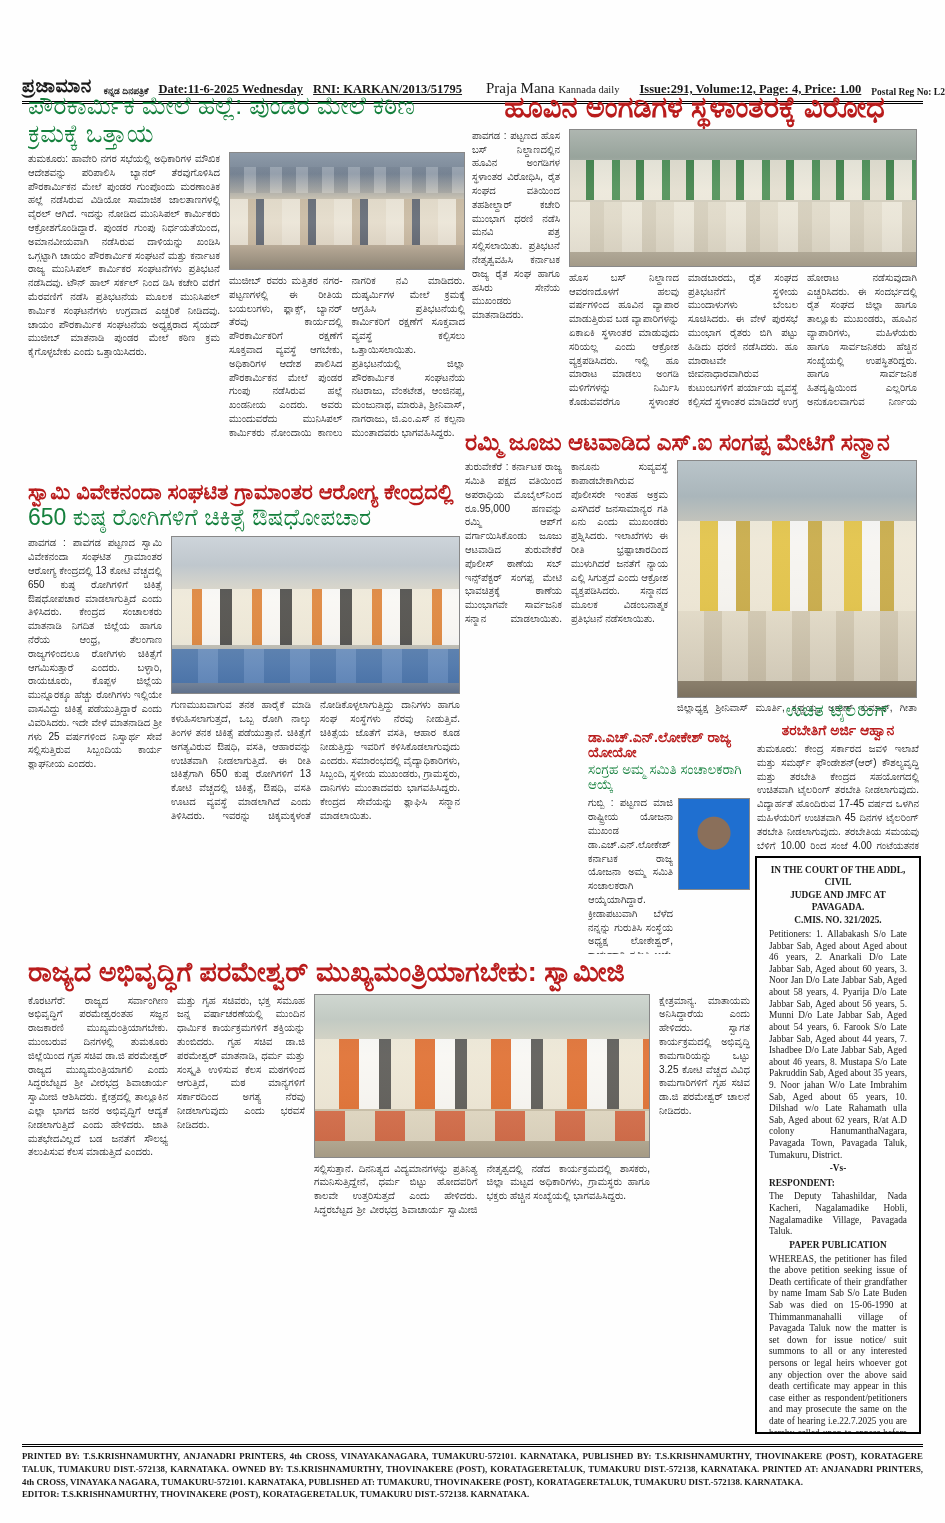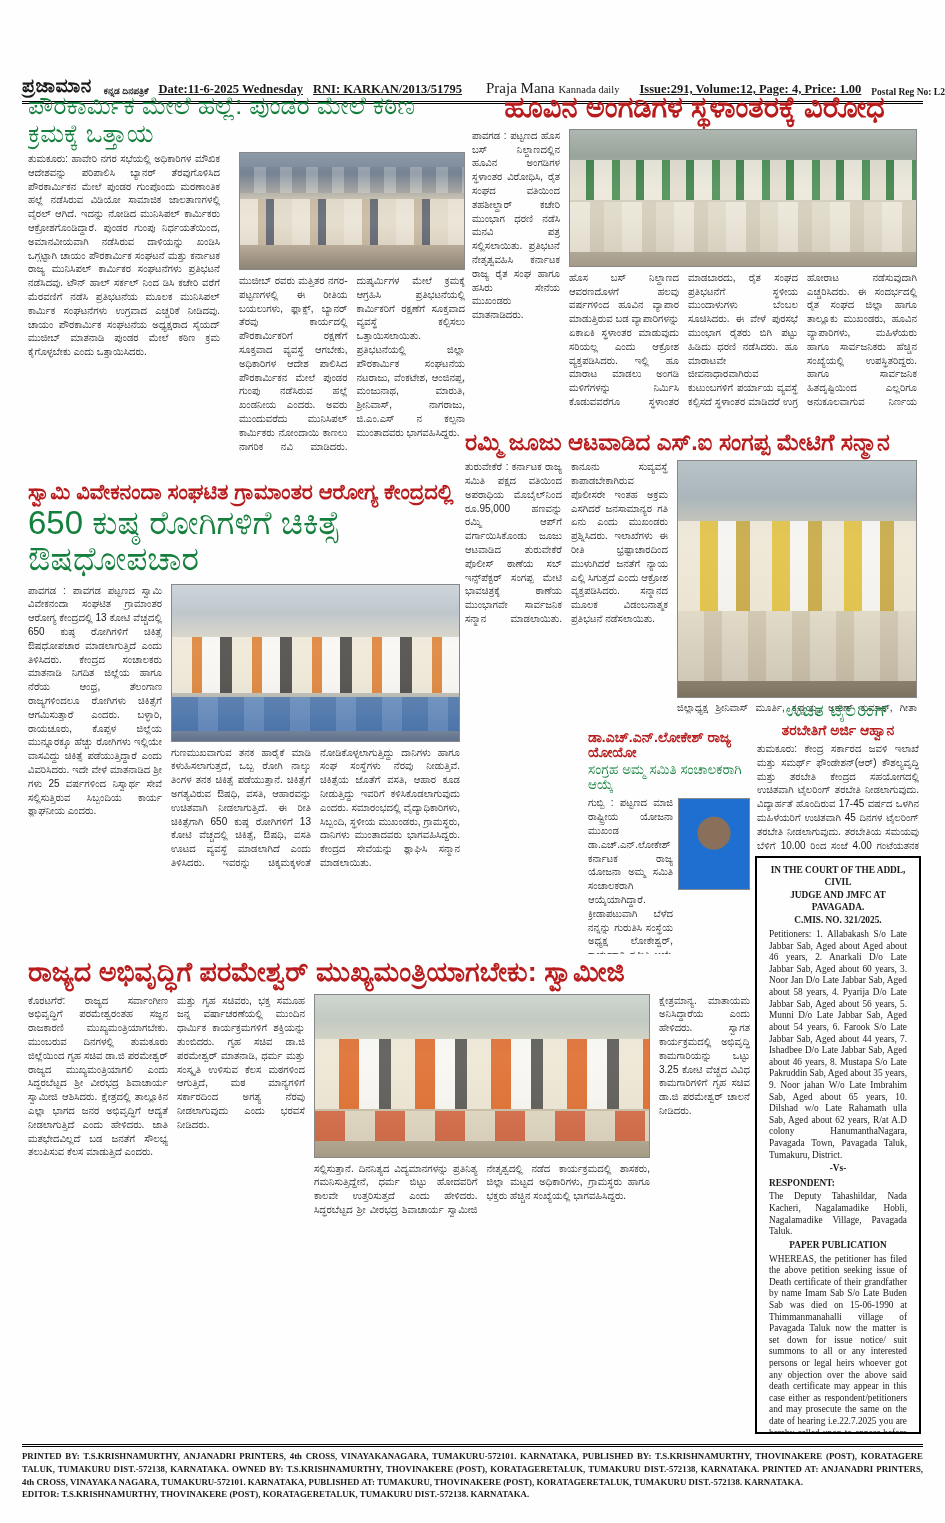--- a/index.html
+++ b/index.html
@@ -48,21 +48,21 @@
       <span>Praja Mana</span>
       <small>Kannada daily</small>
     </span>
     <span class="mh-item" style="margin-left:10px;">Issue:291, Volume:12, Page: 4, Price: 1.00</span>
     <span class="mh-postal">Postal Reg No: L2/RNP-1244/TMR/2023-25</span>
 
   </div>
 
   <div class="art" style="left:28px;top:92px;width:437px;height:378px;">
     <div class="hl-blk" style="font-size:25px;margin-bottom:5px;">ಪೌರಕಾರ್ಮಿಕ ಮೇಲೆ ಹಲ್ಲೆ: ಪುಂಡರ ಮೇಲೆ ಕಠಿಣ ಕ್ರಮಕ್ಕೆ ಒತ್ತಾಯ</div>
-    <div style="display:grid;grid-template-columns:192px 1fr;gap:19px;">
+    <div style="display:grid;grid-template-columns:192px 1fr;gap:9px;">
       <div class="k" style="height:340px;overflow:hidden;">ತುಮಕೂರು: ಹಾವೇರಿ ನಗರ ಸಭೆಯಲ್ಲಿ ಅಧಿಕಾರಿಗಳ ಮೌಖಿಕ ಆದೇಶವನ್ನು ಪರಿಪಾಲಿಸಿ ಬ್ಯಾನರ್ ತೆರವುಗೊಳಿಸಿದ ಪೌರಕಾರ್ಮಿಕನ ಮೇಲೆ ಪುಂಡರ ಗುಂಪೊಂದು ಮರಣಾಂತಿಕ ಹಲ್ಲೆ ನಡೆಸಿರುವ ವಿಡಿಯೋ ಸಾಮಾಜಿಕ ಜಾಲತಾಣಗಳಲ್ಲಿ ವೈರಲ್ ಆಗಿದೆ. ಇದನ್ನು ನೋಡಿದ ಮುನಿಸಿಪಲ್ ಕಾರ್ಮಿಕರು ಆಕ್ರೋಶಗೊಂಡಿದ್ದಾರೆ. ಪುಂಡರ ಗುಂಪು ನಿರ್ಧಯತೆಯಿಂದ, ಅಮಾನವೀಯವಾಗಿ ನಡೆಸಿರುವ ದಾಳಿಯನ್ನು ಖಂಡಿಸಿ ಒಗ್ಗಟ್ಟಾಗಿ ಚಾಯಂ ಪೌರಕಾರ್ಮಿಕ ಸಂಘಟನೆ ಮತ್ತು ಕರ್ನಾಟಕ ರಾಜ್ಯ ಮುನಿಸಿಪಲ್ ಕಾರ್ಮಿಕರ ಸಂಘಟನೆಗಳು ಪ್ರತಿಭಟನೆ ನಡೆಸಿದವು. ಟೌನ್ ಹಾಲ್ ಸರ್ಕಲ್ ನಿಂದ ಡಿಸಿ ಕಚೇರಿ ವರೆಗೆ ಮೆರವಣಿಗೆ ನಡೆಸಿ ಪ್ರತಿಭಟನೆಯ ಮೂಲಕ ಮುನಿಸಿಪಲ್ ಕಾರ್ಮಿಕ ಸಂಘಟನೆಗಳು ಉಗ್ರವಾದ ಎಚ್ಚರಿಕೆ ನೀಡಿದವು. ಚಾಯಂ ಪೌರಕಾರ್ಮಿಕ ಸಂಘಟನೆಯ ಅಧ್ಯಕ್ಷರಾದ ಸೈಯದ್ ಮುಜೀಬ್ ಮಾತನಾಡಿ ಪುಂಡರ ಮೇಲೆ ಕಠಿಣ ಕ್ರಮ ಕೈಗೊಳ್ಳಬೇಕು ಎಂದು ಒತ್ತಾಯಿಸಿದರು.</div>
       <div>
         <div class="photo" style="width:100%;height:118px;background:
              linear-gradient(180deg,#8d9aa8 0%,#7b8898 18%,#c9c2b2 40%,#ded7c6 60%,#b7a996 80%,#8e8576 100%);">
           <div class="band" style="top:14px;height:26px;background:repeating-linear-gradient(90deg,#55607022 0 14px,#ffffff33 14px 26px);"></div>
           <div class="band" style="top:46px;height:46px;background:repeating-linear-gradient(90deg,#f1ece0 0 18px,#c8b8a0 18px 26px,#4a5568 26px 34px,#e8e0d0 34px 52px);opacity:.75;"></div>
         </div>
         <div class="k cols2" style="height:218px;overflow:hidden;margin-top:4px;">ಮುಜೀಬ್ ರವರು ಮತ್ತಿತರ ನಗರ-ಪಟ್ಟಣಗಳಲ್ಲಿ ಈ ರೀತಿಯ ಬಯಲುಗಳು, ಫ್ಲಾಕ್ಸ್, ಬ್ಯಾನರ್ ತೆರವು ಕಾರ್ಯದಲ್ಲಿ ಪೌರಕಾರ್ಮಿಕರಿಗೆ ರಕ್ಷಣೆಗೆ ಸೂಕ್ತವಾದ ವ್ಯವಸ್ಥೆ ಆಗಬೇಕು, ಅಧಿಕಾರಿಗಳ ಆದೇಶ ಪಾಲಿಸಿದ ಪೌರಕಾರ್ಮಿಕನ ಮೇಲೆ ಪುಂಡರ ಗುಂಪು ನಡೆಸಿರುವ ಹಲ್ಲೆ ಖಂಡನೀಯ ಎಂದರು. ಅವರು ಮುಂದುವರೆದು ಮುನಿಸಿಪಲ್ ಕಾರ್ಮಿಕರು ನೋಂದಾಯಿ ಕಾಣಲು ನಾಗರಿಕ ನವಿ ಮಾಡಿದರು. ದುಷ್ಕರ್ಮಿಗಳ ಮೇಲೆ ಕ್ರಮಕ್ಕೆ ಆಗ್ರಹಿಸಿ ಪ್ರತಿಭಟನೆಯಲ್ಲಿ ಕಾರ್ಮಿಕರಿಗೆ ರಕ್ಷಣೆಗೆ ಸೂಕ್ತವಾದ ವ್ಯವಸ್ಥೆ ಕಲ್ಪಿಸಲು ಒತ್ತಾಯಿಸಲಾಯಿತು. ಪ್ರತಿಭಟನೆಯಲ್ಲಿ ಜಿಲ್ಲಾ ಪೌರಕಾರ್ಮಿಕ ಸಂಘಟನೆಯ ನಟರಾಜು, ವೆಂಕಟೇಶ, ಆಂಜಿನಪ್ಪ, ಮಂಜುನಾಥ, ಮಾರುತಿ, ಶ್ರೀನಿವಾಸ್, ನಾಗರಾಜು, ಜಿ.ಎಂ.ಎಸ್ ನ ಕಲ್ಪನಾ ಮುಂತಾದವರು ಭಾಗವಹಿಸಿದ್ದರು.</div>
       </div>
     </div>
@@ -93,21 +93,21 @@
           <div class="band" style="top:60px;height:90px;background:repeating-linear-gradient(90deg,#f5efdf 0 22px,#e8c53a 22px 40px,#ffffff 40px 58px,#caa93a 58px 72px);opacity:.8;"></div>
           <div class="band" style="top:150px;height:70px;background:repeating-linear-gradient(90deg,#efe9d8 0 26px,#d9d0ba 26px 44px);opacity:.7;"></div>
         </div>
         <div class="k" style="height:14px;overflow:hidden;margin-top:3px;">ಜಿಲ್ಲಾಧ್ಯಕ್ಷ ಶ್ರೀನಿವಾಸ್ ಮೂರ್ತಿ, ಕೃಷ್ಣಯ್ಯ, ಅರುಣ್ ಕುಮಾರ್, ಗೀತಾ ಮತ್ತಿತರರು ಉಪಸ್ಥಿತರಿದ್ದರು.</div>
       </div>
     </div>
   </div>
 
   <div class="art" style="left:28px;top:480px;width:432px;height:474px;">
     <div class="hl-red" style="font-size:21px;">ಸ್ವಾಮಿ ವಿವೇಕನಂದಾ ಸಂಘಟಿತ ಗ್ರಾಮಾಂತರ ಆರೋಗ್ಯ ಕೇಂದ್ರದಲ್ಲಿ</div>
-    <div class="hl-blk" style="font-size:33px;margin:2px 0 6px;">650 ಕುಷ್ಠ ರೋಗಿಗಳಿಗೆ ಚಿಕಿತ್ಸೆ ಔಷಧೋಪಚಾರ</div>
+    <div class="hl-blk" style="font-size:23px;margin:2px 0 6px;">650 ಕುಷ್ಠ ರೋಗಿಗಳಿಗೆ ಚಿಕಿತ್ಸೆ ಔಷಧೋಪಚಾರ</div>
     <div style="display:grid;grid-template-columns:134px 1fr;gap:9px;">
       <div class="k" style="height:402px;overflow:hidden;">ಪಾವಗಡ : ಪಾವಗಡ ಪಟ್ಟಣದ ಸ್ವಾಮಿ ವಿವೇಕನಂದಾ ಸಂಘಟಿತ ಗ್ರಾಮಾಂತರ ಆರೋಗ್ಯ ಕೇಂದ್ರದಲ್ಲಿ 13 ಕೋಟಿ ವೆಚ್ಚದಲ್ಲಿ 650 ಕುಷ್ಠ ರೋಗಿಗಳಿಗೆ ಚಿಕಿತ್ಸೆ ಔಷಧೋಪಚಾರ ಮಾಡಲಾಗುತ್ತಿದೆ ಎಂದು ತಿಳಿಸಿದರು. ಕೇಂದ್ರದ ಸಂಚಾಲಕರು ಮಾತನಾಡಿ ನಿಗದಿತ ಜಿಲ್ಲೆಯ ಹಾಗೂ ನೆರೆಯ ಆಂಧ್ರ, ತೆಲಂಗಾಣ ರಾಜ್ಯಗಳಿಂದಲೂ ರೋಗಿಗಳು ಚಿಕಿತ್ಸೆಗೆ ಆಗಮಿಸುತ್ತಾರೆ ಎಂದರು. ಬಳ್ಳಾರಿ, ರಾಯಚೂರು, ಕೊಪ್ಪಳ ಜಿಲ್ಲೆಯ ಮುನ್ನೂರಕ್ಕೂ ಹೆಚ್ಚು ರೋಗಿಗಳು ಇಲ್ಲಿಯೇ ವಾಸವಿದ್ದು ಚಿಕಿತ್ಸೆ ಪಡೆಯುತ್ತಿದ್ದಾರೆ ಎಂದು ವಿವರಿಸಿದರು. ಇದೇ ವೇಳೆ ಮಾತನಾಡಿದ ಶ್ರೀ ಗಳು 25 ವರ್ಷಗಳಿಂದ ನಿಸ್ವಾರ್ಥ ಸೇವೆ ಸಲ್ಲಿಸುತ್ತಿರುವ ಸಿಬ್ಬಂದಿಯ ಕಾರ್ಯ ಶ್ಲಾಘನೀಯ ಎಂದರು.</div>
       <div>
         <div class="photo" style="width:100%;height:158px;background:
              linear-gradient(180deg,#cdd4da 0%,#bfc7cd 18%,#e4ddcb 40%,#d6cdb8 62%,#9aa4ae 82%,#5f718c 100%);">
           <div class="band" style="top:52px;height:56px;background:repeating-linear-gradient(90deg,#f3eedf 0 20px,#e07b2a 20px 30px,#ffffff 30px 48px,#3b3b3b 48px 60px);opacity:.8;"></div>
           <div class="band" style="top:112px;height:34px;background:repeating-linear-gradient(90deg,#3f6fae 0 26px,#5b87c2 26px 46px);opacity:.75;"></div>
         </div>
         <div class="k cols2" style="height:238px;overflow:hidden;margin-top:4px;">ಗುಣಮುಖವಾಗುವ ತನಕ ಹಾರೈಕೆ ಮಾಡಿ ಕಳುಹಿಸಲಾಗುತ್ತದೆ, ಒಬ್ಬ ರೋಗಿ ನಾಲ್ಕು ತಿಂಗಳ ತನಕ ಚಿಕಿತ್ಸೆ ಪಡೆಯುತ್ತಾನೆ. ಚಿಕಿತ್ಸೆಗೆ ಅಗತ್ಯವಿರುವ ಔಷಧಿ, ವಸತಿ, ಆಹಾರವನ್ನು ಉಚಿತವಾಗಿ ನೀಡಲಾಗುತ್ತಿದೆ. ಈ ರೀತಿ ಚಿಕಿತ್ಸೆಗಾಗಿ 650 ಕುಷ್ಠ ರೋಗಿಗಳಿಗೆ 13 ಕೋಟಿ ವೆಚ್ಚದಲ್ಲಿ ಚಿಕಿತ್ಸೆ, ಔಷಧಿ, ವಸತಿ ಊಟದ ವ್ಯವಸ್ಥೆ ಮಾಡಲಾಗಿದೆ ಎಂದು ತಿಳಿಸಿದರು. ಇವರನ್ನು ಚಿಕ್ಕಮಕ್ಕಳಂತೆ ನೋಡಿಕೊಳ್ಳಲಾಗುತ್ತಿದ್ದು ದಾನಿಗಳು ಹಾಗೂ ಸಂಘ ಸಂಸ್ಥೆಗಳು ನೆರವು ನೀಡುತ್ತಿವೆ. ಚಿಕಿತ್ಸೆಯ ಜೊತೆಗೆ ವಸತಿ, ಆಹಾರ ಕೂಡ ನೀಡುತ್ತಿದ್ದು ಇವರಿಗೆ ಕಳಿಸಿಕೊಡಲಾಗುವುದು ಎಂದರು. ಸಮಾರಂಭದಲ್ಲಿ ವೈದ್ಯಾಧಿಕಾರಿಗಳು, ಸಿಬ್ಬಂದಿ, ಸ್ಥಳೀಯ ಮುಖಂಡರು, ಗ್ರಾಮಸ್ಥರು, ದಾನಿಗಳು ಮುಂತಾದವರು ಭಾಗವಹಿಸಿದ್ದರು. ಕೇಂದ್ರದ ಸೇವೆಯನ್ನು ಶ್ಲಾಘಿಸಿ ಸನ್ಮಾನ ಮಾಡಲಾಯಿತು.</div>
       </div>

